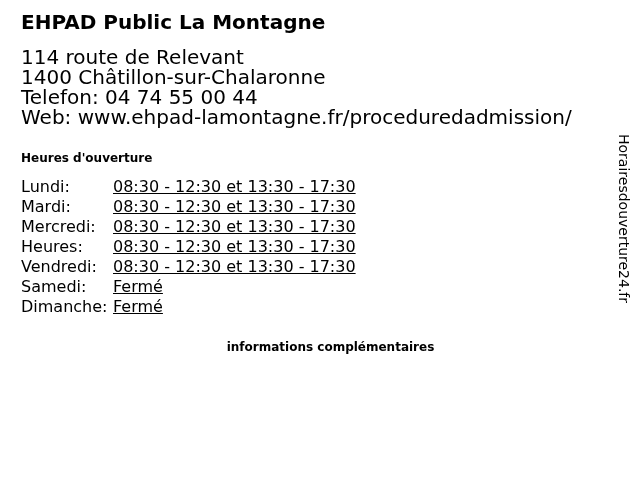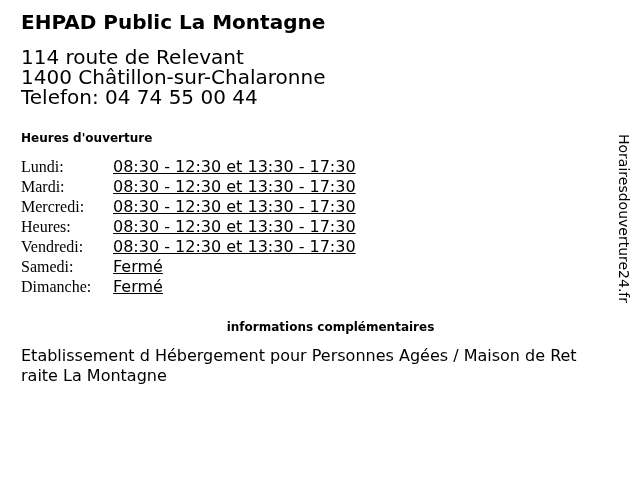--- a/index.html
+++ b/index.html
@@ -43,21 +43,20 @@
     margin: 0;
   }
   .hours-row {
     display: flex;
     font-size: 16px;
     line-height: 20px;
   }
   .hours-day {
     flex: 0 0 92px;
     width: 92px;
-    font-family: Liberation Serif, serif;
   }
   .hours-time {
     white-space: nowrap;
     text-decoration: underline;
   }
   .info-heading {
     margin-top: 20px;
     text-align: center;
   }
   .info-paragraph {
@@ -84,20 +83,21 @@
 <body>
 
 <div class="page">
 
   <h1 class="page-title">EHPAD Public La Montagne</h1>
 
   <div class="contact">
     <div class="contact-line">114 route de Relevant</div>
     <div class="contact-line">1400 Châtillon-sur-Chalaronne</div>
     <div class="contact-line">Telefon: 04 74 55 00 44</div>
+    <div class="contact-line">Web: www.ehpad-lamontagne.fr/proceduredadmission/</div>
   </div>
 
   <div class="section-heading">Heures d'ouverture</div>
 
   <div class="hours-table">
     <div class="hours-row">
       <span class="hours-day">Lundi:</span>
       <span class="hours-time">08:30 - 12:30 et 13:30 - 17:30</span>
     </div>
     <div class="hours-row">
@@ -121,20 +121,16 @@
       <span class="hours-time">Fermé</span>
     </div>
     <div class="hours-row">
       <span class="hours-day">Dimanche:</span>
       <span class="hours-time">Fermé</span>
     </div>
   </div>
 
   <div class="section-heading info-heading">informations complémentaires</div>
 
-  <div class="info-paragraph">
-    <div class="info-line">Etablissement d Hébergement pour Personnes Agées / Maison de Ret</div>
-    <div class="info-line">raite La Montagne</div>
-  </div>
 
   <div class="watermark">Horairesdouverture24.fr</div>
 
 </div>
 
 </body></html>

